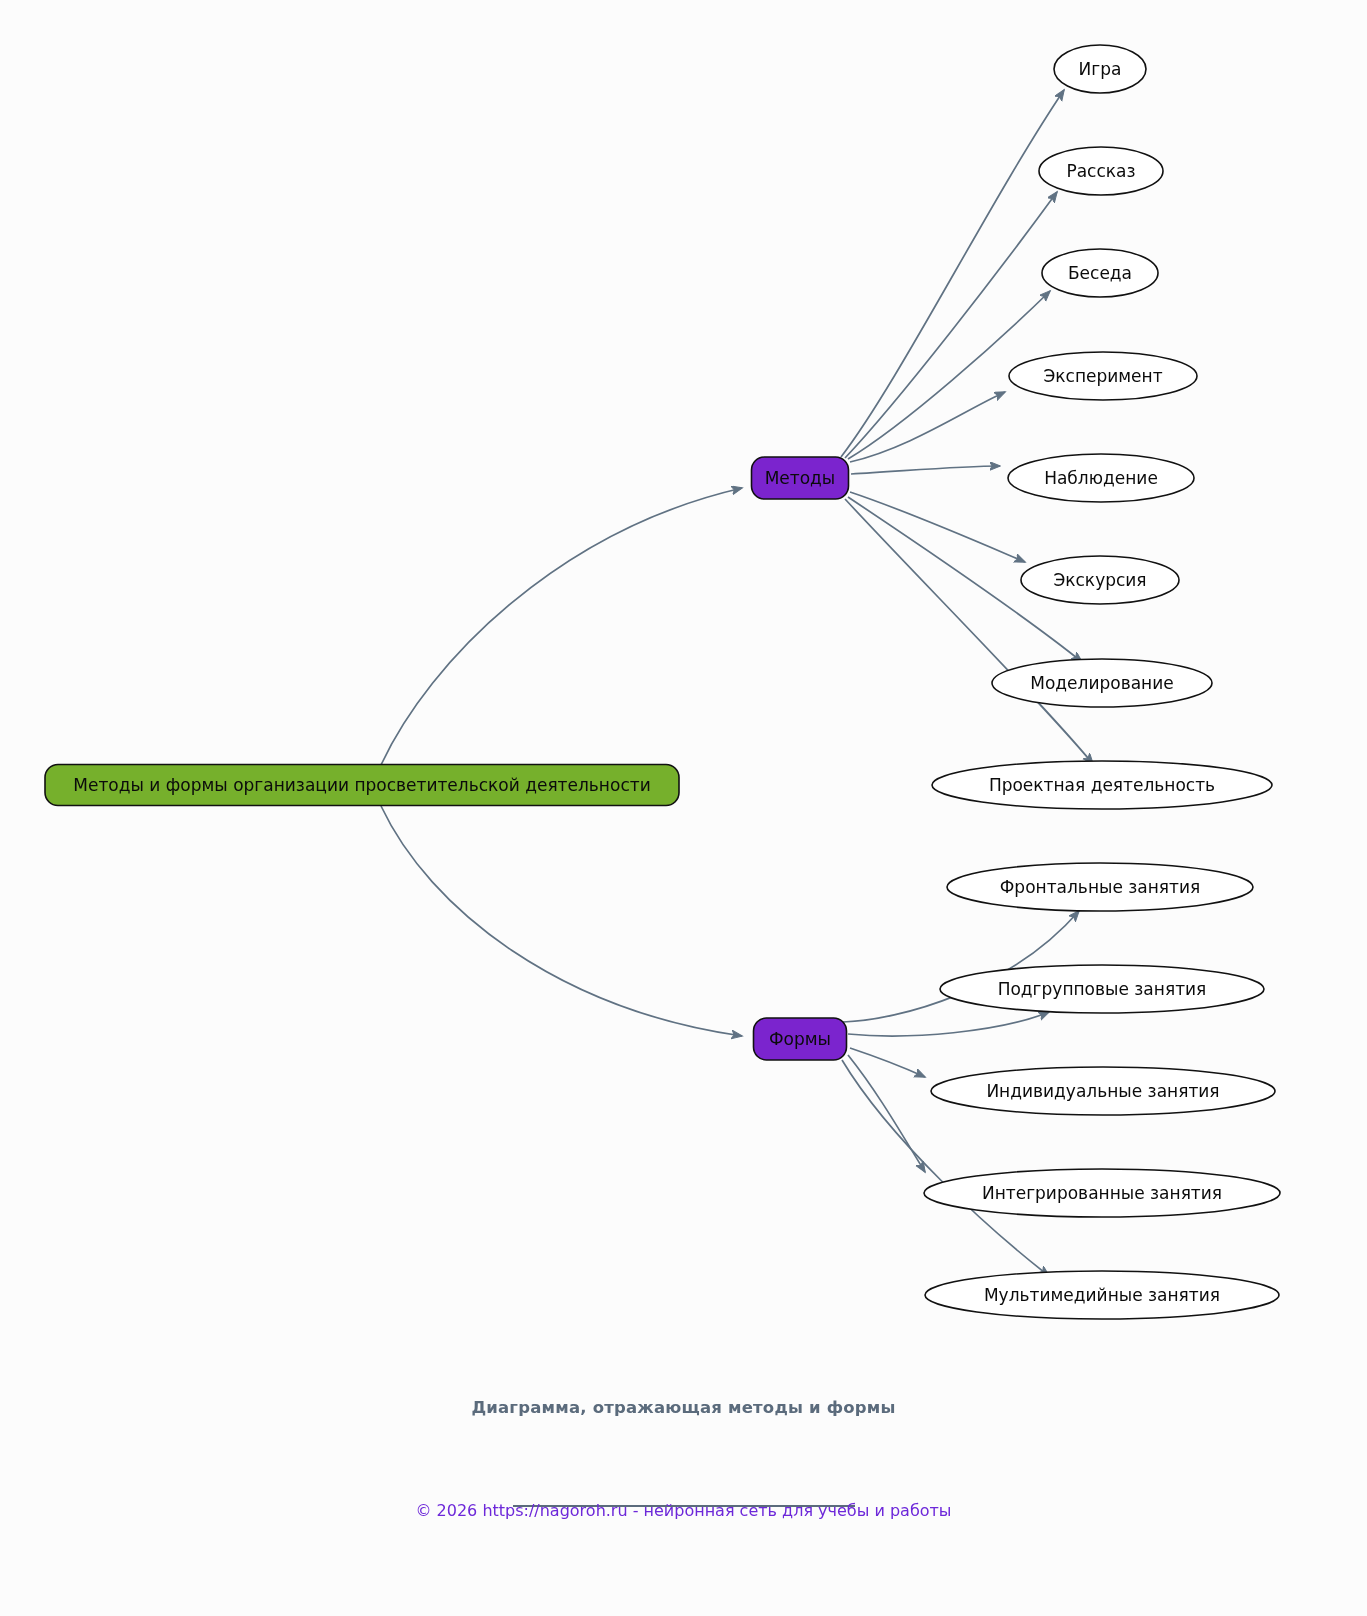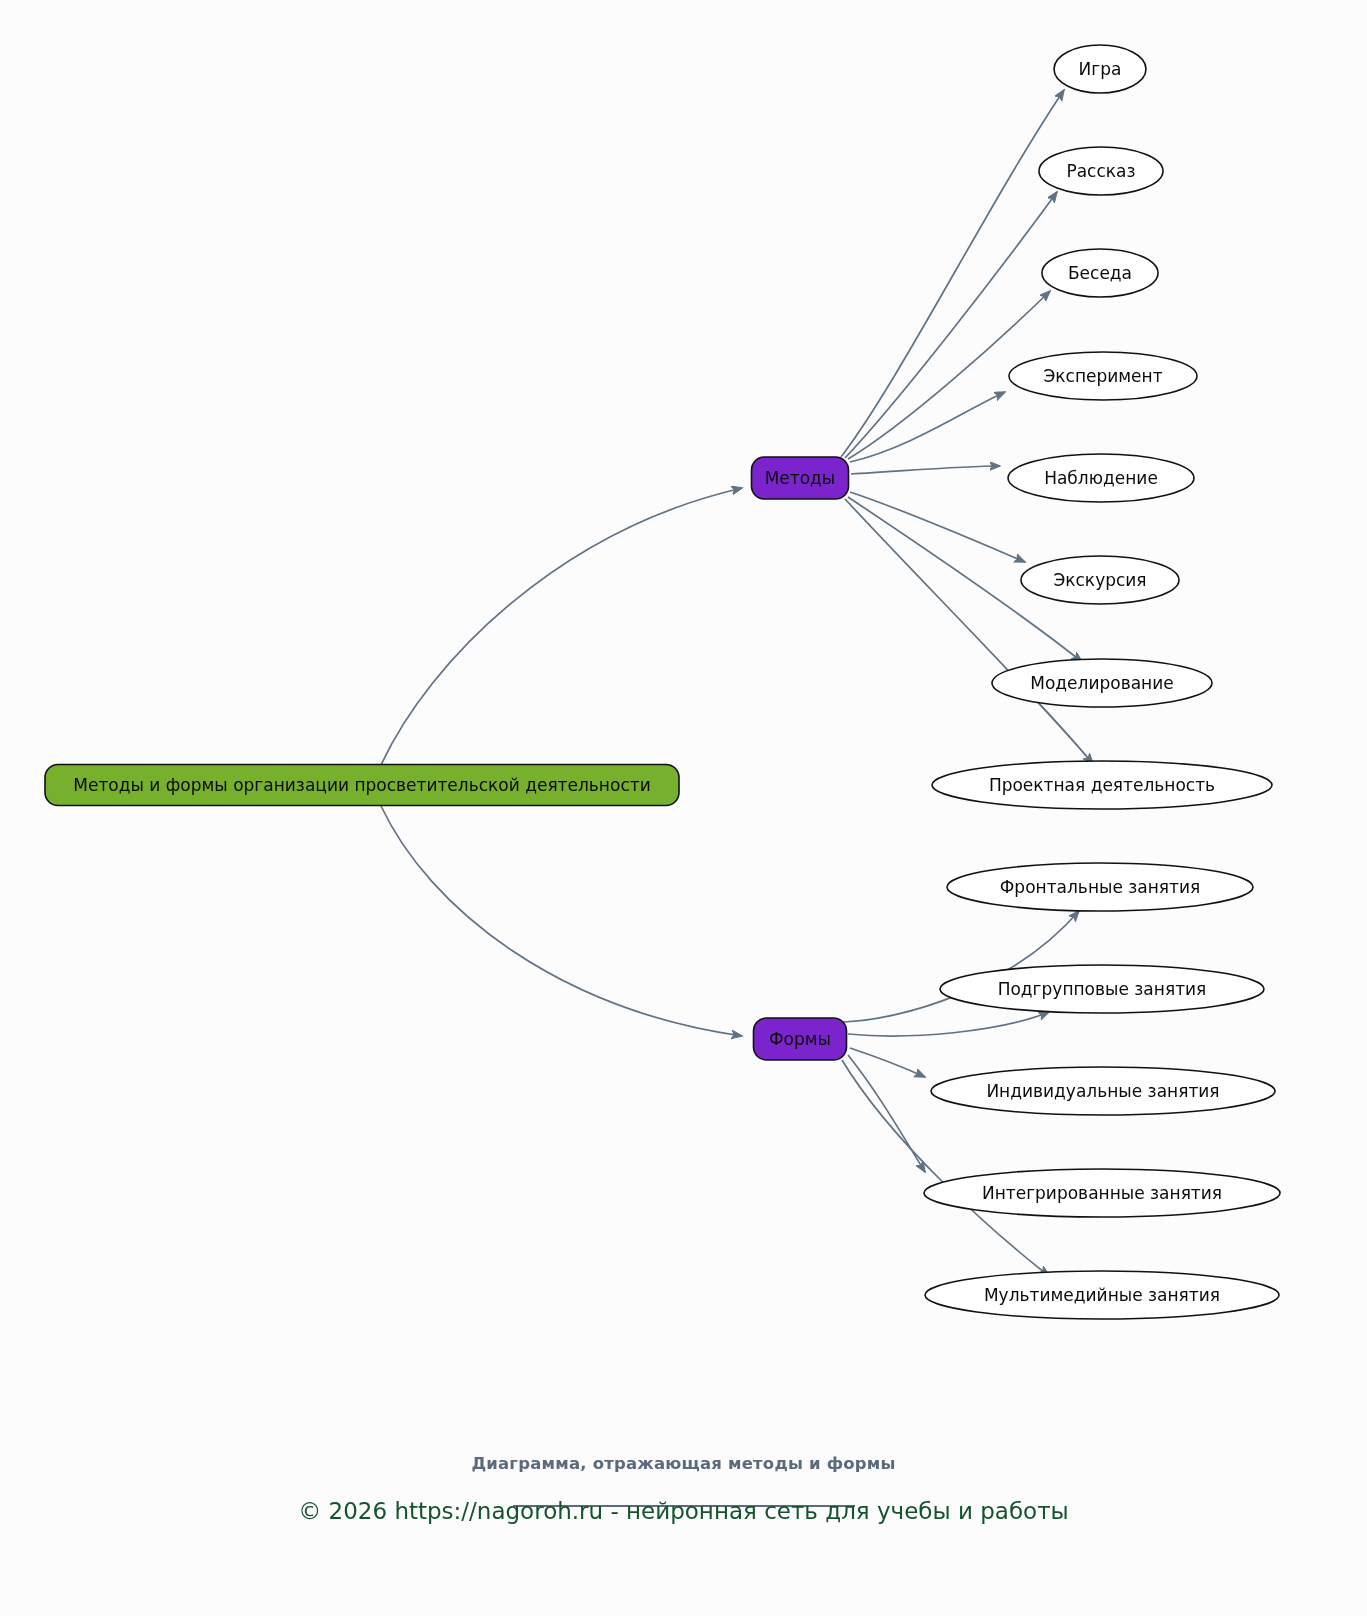--- a/index.html
+++ b/index.html
@@ -59,21 +59,21 @@
   .node-label-root {
     font-size: 17px;
   }
   .caption-block {
     position: absolute;
     left: 0;
     width: 1367px;
     text-align: center;
   }
   #caption {
-    top: 1452px;
+    top: 1396px;
   }
   #caption .caption-line {
     font-family: "DejaVu Sans", "Liberation Sans", sans-serif;
     font-weight: bold;
     font-size: 16.5px;
     color: #5b6b7c;
     line-height: 23px;
     letter-spacing: 0.2px;
   }
   #divider-wrap {
@@ -84,22 +84,22 @@
     width: 342px;
     height: 0;
     border-top: 2px solid #5b6b7c;
     vertical-align: middle;
   }
   #footer {
     top: 1498px;
   }
   #footer .footer-text {
     font-family: "DejaVu Sans", "Liberation Sans", sans-serif;
-    font-size: 23px;
-    color: #14532d;
+    font-size: 16px;
+    color: #6d28d9;
     line-height: 26px;
   }
 </style>
 </head>
 <body>
 
 <div id="diagram-root">
 
   <svg class="graph" viewBox="0 0 1367 1616" xmlns="http://www.w3.org/2000/svg">
 

